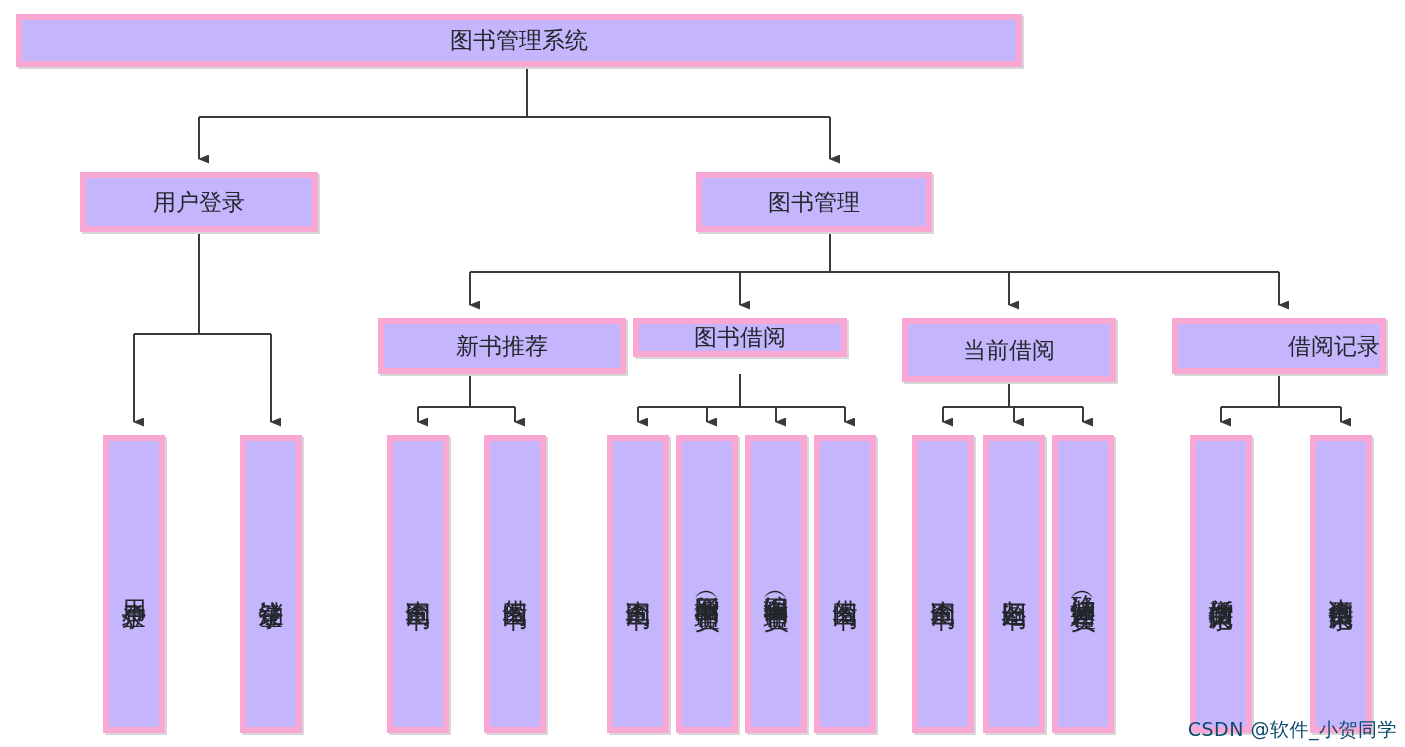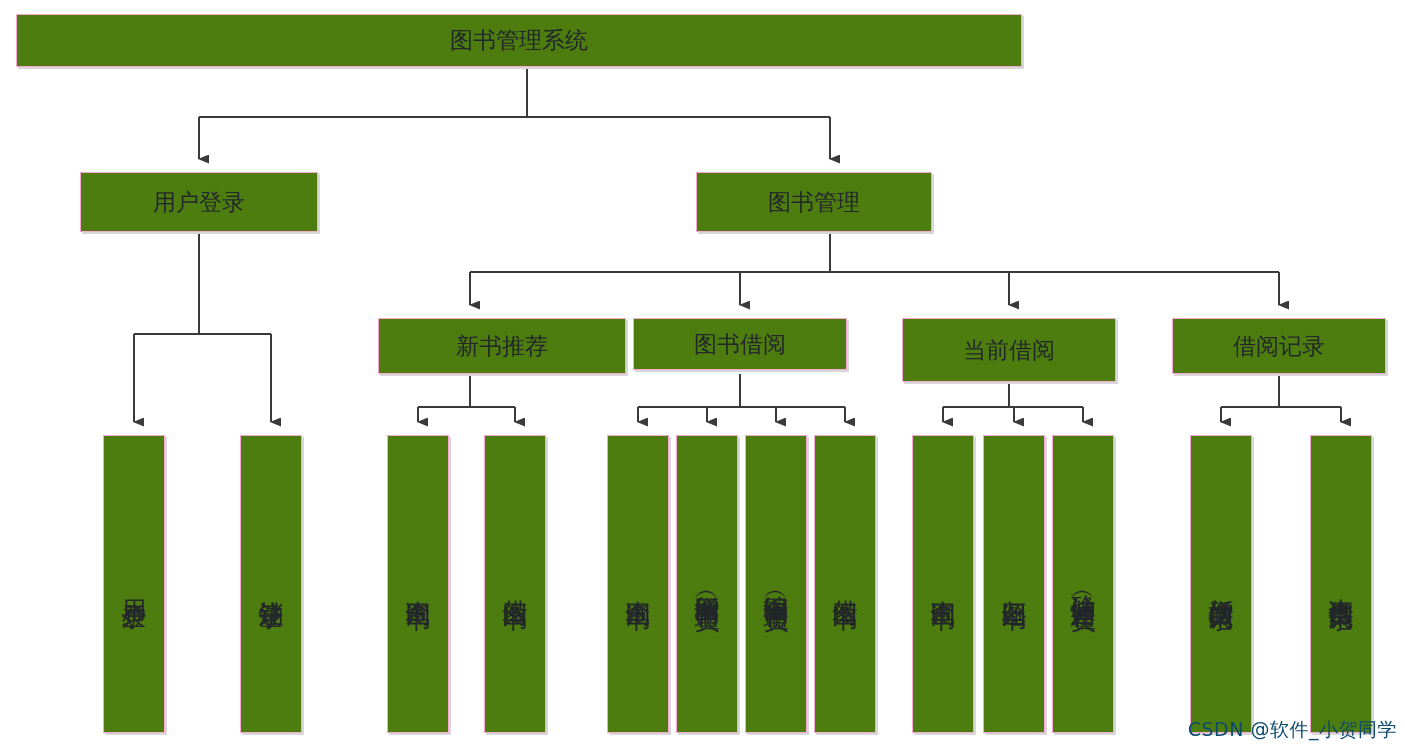--- a/index.html
+++ b/index.html
@@ -21,22 +21,22 @@
     position: absolute;
     left: 0;
     top: 0;
     width: 1405px;
     height: 747px;
     pointer-events: none;
   }
   .node {
     position: absolute;
     box-sizing: border-box;
-    background: #4d7c0f;
-    border: 1px solid #f9a8d4;
+    background: #c4b5fd;
+    border: 6px solid #f9a8d4;
     box-shadow: 2px 2px 0 0 #d8d8d8;
     display: flex;
     align-items: center;
     justify-content: center;
     z-index: 2;
   }
   .node-label {
     color: #23272b;
     text-align: center;
     line-height: 1.08;
@@ -123,27 +123,27 @@
       </div>
       <div class="node horiz" style="left: 80px; top: 172px; width: 238px; height: 60px;">
         <span class="node-label">用户登录</span>
       </div>
       <div class="node horiz" style="left: 696px; top: 172px; width: 236px; height: 60px;">
         <span class="node-label">图书管理</span>
       </div>
       <div class="node horiz" style="left: 378px; top: 318px; width: 248px; height: 56px;">
         <span class="node-label">新书推荐</span>
       </div>
-      <div class="node horiz" style="left: 633px; top: 318px; width: 214px; height: 52px;">
+      <div class="node horiz" style="left: 633px; top: 318px; width: 214px; height: 39px;">
         <span class="node-label">图书借阅</span>
       </div>
       <div class="node horiz" style="left: 902px; top: 318px; width: 214px; height: 64px;">
         <span class="node-label">当前借阅</span>
       </div>
-      <div class="node horiz" style="left: 1172px; top: 318px; width: 214px; height: 56px;">
+      <div class="node horiz" style="left: 1172px; top: 318px; width: 214px; height: 56px; justify-content: flex-end;">
         <span class="node-label">借阅记录</span>
       </div>
       <div class="node vert" style="left: 103px; top: 435px; width: 62px; height: 298px;">
         <span class="node-label">用户登录</span>
       </div>
       <div class="node vert" style="left: 240px; top: 435px; width: 62px; height: 298px;">
         <span class="node-label">注销登录</span>
       </div>
       <div class="node vert" style="left: 387px; top: 435px; width: 62px; height: 298px;">
         <span class="node-label">查询图书</span>

